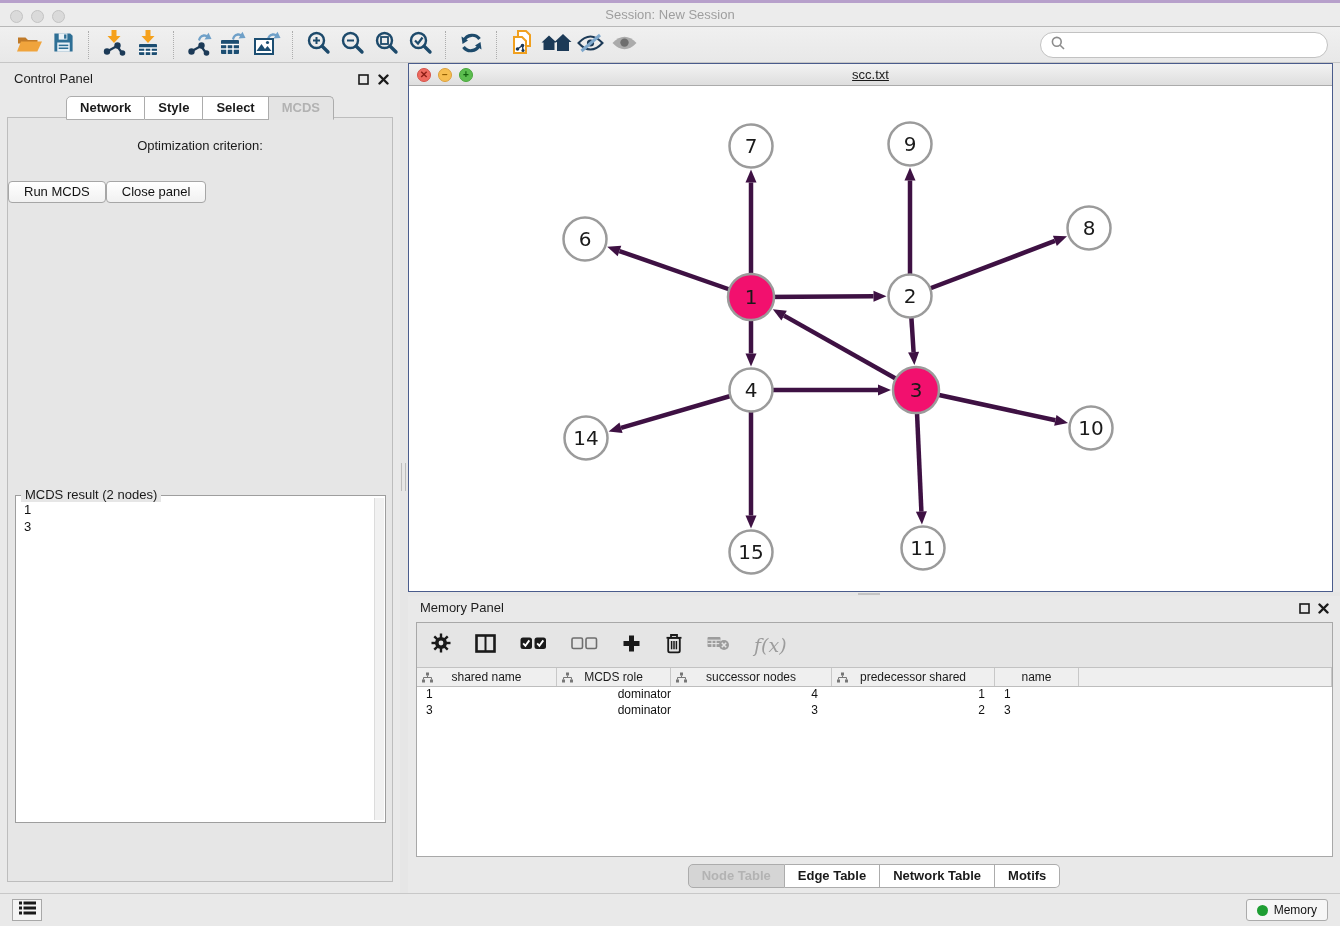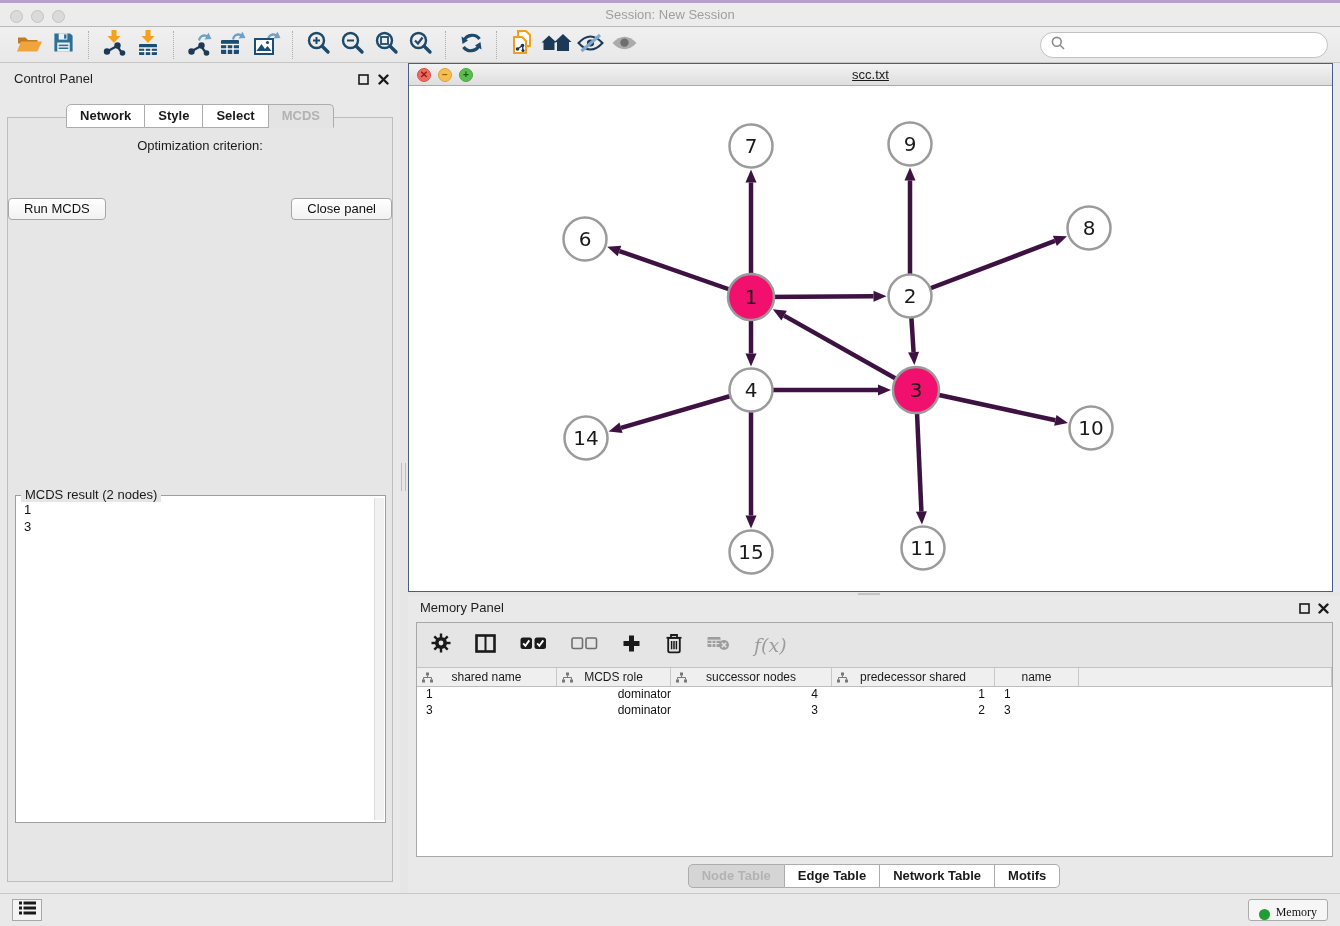--- a/index.html
+++ b/index.html
@@ -23,34 +23,34 @@
   .tb-sep { width:0; height:28px; border-left:1px dotted #ADADAD; margin:0 8px; }
   .search-wrap { position:absolute; right:12px; top:5px; width:288px; height:26px;
     background:#FFF; border:1px solid #C2C2C2; border-radius:13px;
     display:flex; align-items:center; padding:0 10px; gap:6px; }
   .search-wrap input { border:none; outline:none; flex:1; font-size:13px; background:transparent;
     font-family:"Liberation Sans", sans-serif; }
 
   
   .cp-title { position:absolute; left:14px; top:71px; font-size:13px; color:#1E1E1E; }
   .panel-btn { position:absolute; width:14px; height:14px; display:flex; align-items:center; justify-content:center; }
-  .cp-tabs { position:absolute; left:0; top:96px; width:400px; display:flex; justify-content:center; z-index:3;margin-top:8px; }
+  .cp-tabs { position:absolute; left:0; top:96px; width:400px; display:flex; justify-content:center; z-index:3; }
   .tab { background:#FFF; border:1px solid #ACACAC; border-left:none; padding:3px 13px 4px;
     font-size:13px; font-weight:700; color:#1A1A1A; white-space:nowrap; }
   .tab:first-child { border-left:1px solid #ACACAC; border-radius:5px 0 0 0; }
   .tab:last-child { border-radius:0 5px 0 0; }
   .cp-tabs .tab.active { background:#E4E4E4; color:#B2B2B2; border-bottom-color:#E4E4E4; }
   .cp-content { position:absolute; left:7px; top:117px; width:386px; height:765px;
     background:#E6E6E6; border:1px solid #BDBDBD; }
   .opt-label { position:absolute; left:0; width:100%; top:20px; text-align:center; font-size:13px; color:#1A1A1A; }
   .dropdown { position:absolute; left:38px; top:43px; width:311px; height:23px; background:#FFF;
     border:1px solid #A6A6A6; border-radius:5px; display:flex; align-items:center;
     padding:0 8px 0 12px; font-size:13px; color:#111; }
   .dropdown .dd-text { flex:1; }
-  .cp-buttons { position:absolute; left:0; top:80px; width:100%; display:flex; justify-content:space-between; gap:14px; }
+  .cp-buttons { position:absolute; left:0; top:63px; width:100%; display:flex; justify-content:flex-start; }
   .push-btn { background:linear-gradient(#FFFFFF,#F1F1F1); border:1px solid #A6A6A6; border-radius:4px;
     font-size:13px; color:#111; padding:2px 15px 3px; font-family:"Liberation Sans", sans-serif; }
   .result-box { position:absolute; left:7px; top:377px; width:371px; height:328px;
     background:#FFF; border:1px solid #9E9E9E; }
   .result-legend { position:absolute; left:5px; top:-9px; background:#E6E6E6; padding:0 4px;
     font-size:13px; color:#1A1A1A; white-space:nowrap; }
   .result-lines { position:absolute; left:0; top:2px; right:12px; bottom:2px; padding:3px 8px;
     font-size:13px; color:#111; line-height:17px; overflow:hidden; }
   .result-scroll { position:absolute; right:1px; top:2px; bottom:2px; width:10px;
     background:#F1F1F1; border-left:1px solid #DCDCDC; }
@@ -102,21 +102,21 @@
   .tp-tabs .tab:last-child { border-radius:0 5px 5px 0; }
   .tp-tabs .tab.active { background:#D5D5D5; color:#B3B3B3; }
 
   
   .statusbar { position:absolute; left:0; top:893px; width:1340px; height:33px;
     background:#E9E9E9; border-top:1px solid #C8C8C8; }
   .status-left-btn { position:absolute; left:12px; top:5px; width:30px; height:22px;
     background:#F4F4F4; border:1px solid #A8A8A8; display:flex; align-items:center; justify-content:center; }
   .memory-btn { position:absolute; right:12px; top:5px; height:22px; padding:0 10px;
     background:#F6F6F6; border:1px solid #ABABAB; border-radius:3px;
-    display:flex; align-items:flex-end; gap:6px; font-size:12px; color:#111;font-family:Liberation Serif, serif; }
+    display:flex; align-items:center; gap:6px; font-size:12px; color:#111; }
   .memory-dot { width:11px; height:11px; border-radius:50%; background:#1E9E33; }
 </style>
 </head>
 <body>
 
 <div id="app">
 
   <div class="titlebar">
     <div class="lights">
       <div class="light"></div>

